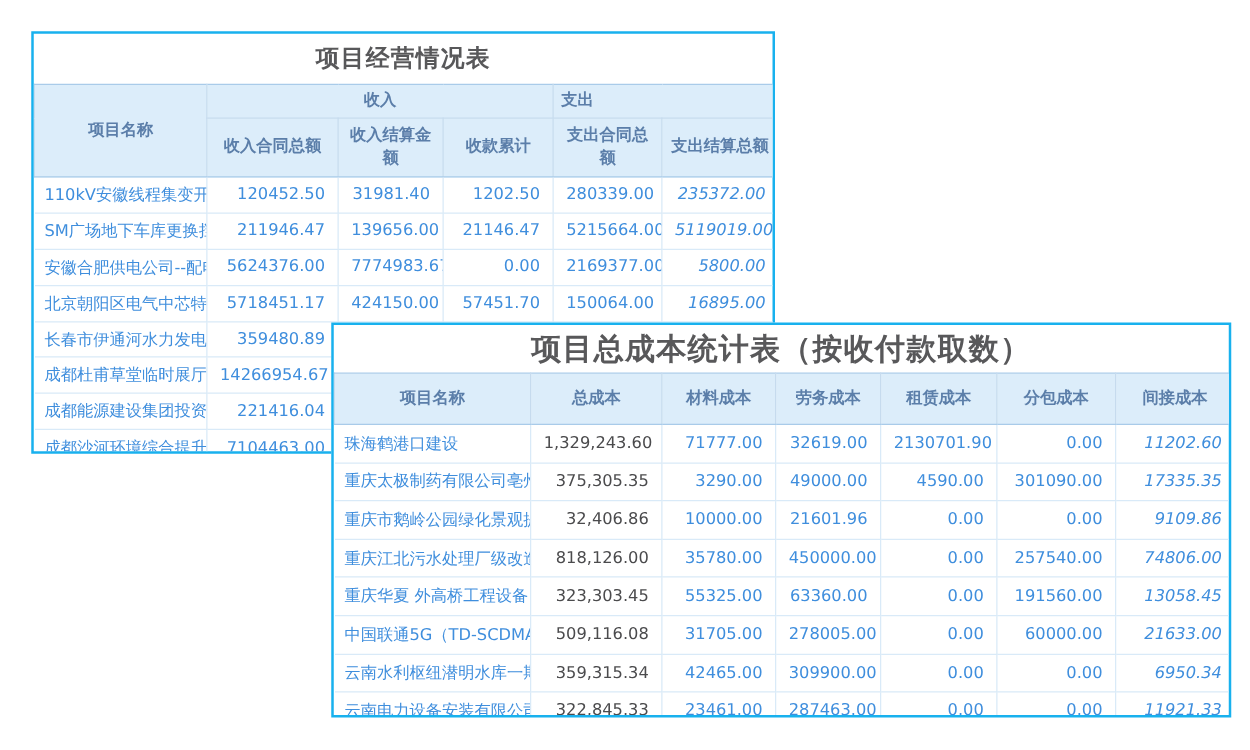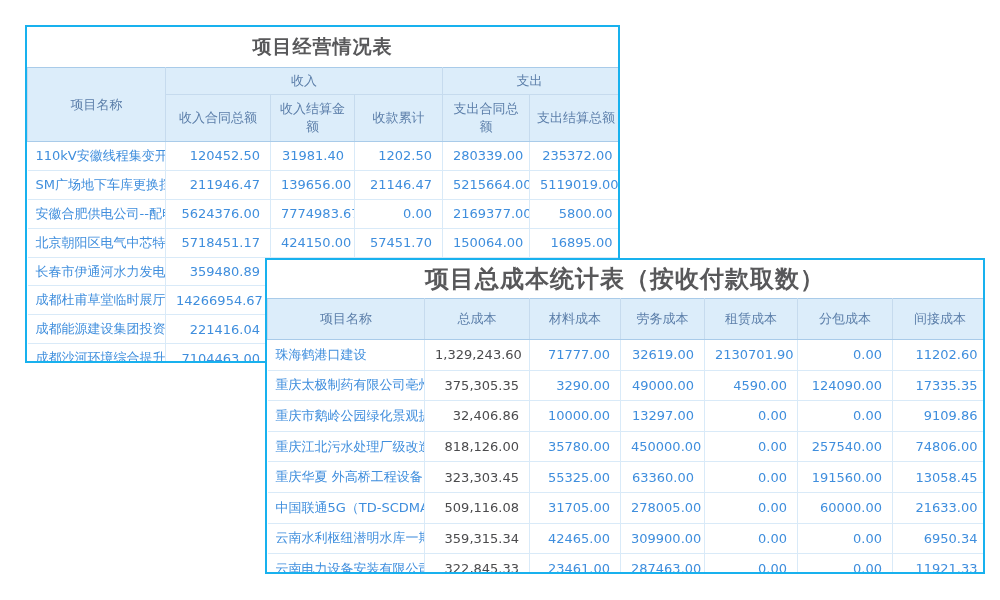--- a/index.html
+++ b/index.html
@@ -16,33 +16,33 @@
   html,body{margin:0;padding:0;background:#ffffff;}
   body{width:1000px;height:600px;font-family:"DejaVu Sans","Liberation Sans",sans-serif;}
   .stage{position:relative;width:1000px;height:600px;overflow:hidden;background:#fff;}
   .card{position:absolute;background:#fff;border:2px solid var(--c-border);box-sizing:border-box;overflow:hidden;}
   .card1{left:25px;top:25px;width:595px;height:338px;z-index:1;}
   .card2{left:265px;top:258px;width:720px;height:316px;z-index:2;}
   .t-title{display:flex;align-items:center;justify-content:center;font-weight:bold;color:var(--c-title);letter-spacing:1px;}
   .card1 .t-title{height:40px;font-size:19px;}
   .card2 .t-title{height:38px;font-size:24px;}
   table{border-collapse:collapse;table-layout:fixed;width:100%;}
-  th{background:var(--c-headbg);color:var(--c-head);font-weight:normal;font-size:13px;text-align:center;
+  th{background:var(--c-headbg);color:var(--c-head);font-weight:bold;font-size:13px;text-align:center;
      padding:2px 6px;border:1px solid var(--c-headgrid);line-height:1.35;}
   thead tr:first-child th{border-top:1px solid var(--c-headline);}
   .g1 thead tr.grp-row th{height:22px;}
   .g1 thead tr.sub-row th{height:42px;border-bottom:1px solid var(--c-headline);}
   .g1 th.name-h{border-bottom:1px solid var(--c-headline);}
   .g2 thead th{height:36px;border-bottom:1px solid var(--c-headline);}
-  th.grp-right{text-align:center;padding-right:12px;}
+  th.grp-right{text-align:left;padding-right:12px;}
   td{font-size:13px;border-bottom:1px solid var(--c-grid);border-right:1px solid var(--c-grid);
      overflow:hidden;white-space:nowrap;padding:0 10px;}
   .g1 td{height:27.9px;}
   .g2 td{height:29.6px;}
-  td:last-child{border-right:none;}
+  td:last-child{border-right:none;font-style:italic;}
   td.name{color:var(--c-link);text-align:left;padding:0 8px;}
   td.num{color:var(--c-link);text-align:right;}
   td.dark{color:var(--c-dark);margin-top:16px;}
 </style>
 </head>
 <body>
 
 <div class="stage">
 
   <div class="card card1">
@@ -171,28 +171,28 @@
             <td class="num">2130701.90</td>
             <td class="num">0.00</td>
             <td class="num">11202.60</td>
           </tr>
           <tr>
             <td class="name">重庆太极制药有限公司亳州</td>
             <td class="num dark">375,305.35</td>
             <td class="num">3290.00</td>
             <td class="num">49000.00</td>
             <td class="num">4590.00</td>
-            <td class="num">124090.00</td>
+            <td class="num">301090.00</td>
             <td class="num">17335.35</td>
           </tr>
           <tr>
             <td class="name">重庆市鹅岭公园绿化景观提升</td>
             <td class="num dark">32,406.86</td>
             <td class="num">10000.00</td>
-            <td class="num">13297.00</td>
+            <td class="num">21601.96</td>
             <td class="num">0.00</td>
             <td class="num">0.00</td>
             <td class="num">9109.86</td>
           </tr>
           <tr>
             <td class="name">重庆江北污水处理厂级改造</td>
             <td class="num dark">818,126.00</td>
             <td class="num">35780.00</td>
             <td class="num">450000.00</td>
             <td class="num">0.00</td>

